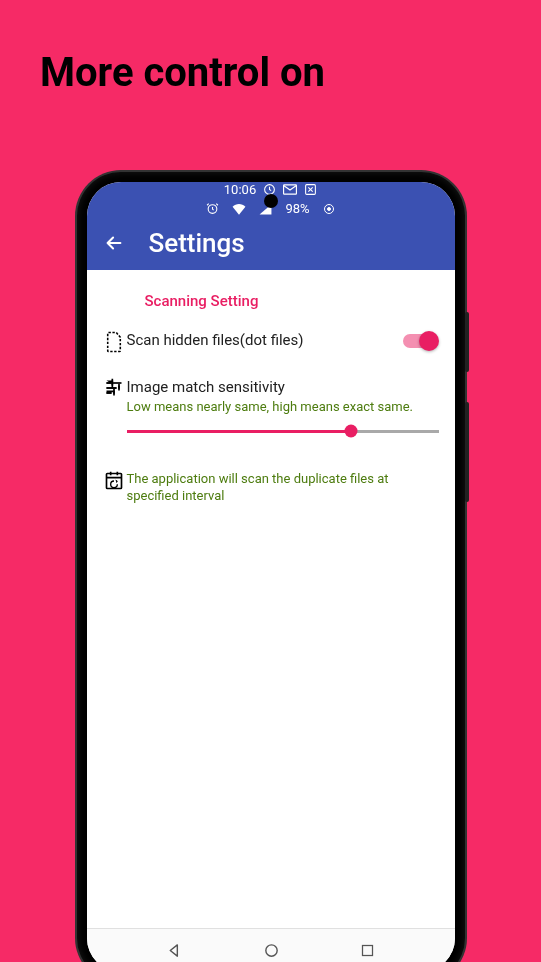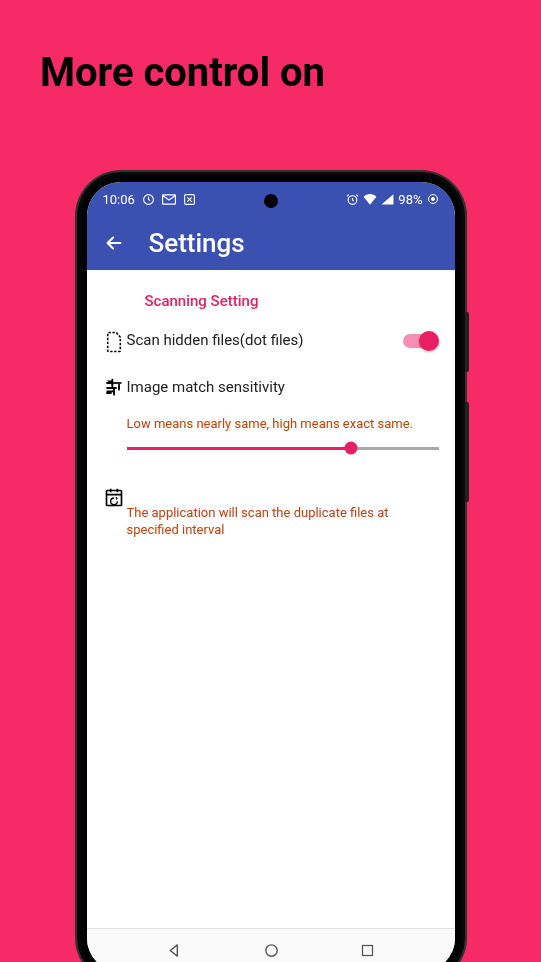--- a/index.html
+++ b/index.html
@@ -65,30 +65,31 @@
     }
     .status-bar {
       height: 34px;
       background: #3b51b2;
       display: flex;
       align-items: center;
       justify-content: space-between;
       padding: 0 16px;
       color: white;
       font-size: 13px;
+      flex-direction: column;
     }
     .status-left {
       display: flex;
       align-items: center;
       gap: 7px;
     }
     .status-right {
       display: flex;
       align-items: center;
-      gap: 4px;
+      gap: 13px;
     }
     .status-icon { display: inline-flex; }
     .app-bar {
       height: 54px;
       background: #3b51b2;
       display: flex;
       align-items: center;
       padding: 0 16px;
       gap: 24px;
     }
@@ -127,23 +128,23 @@
     .setting-body {
       flex: 1;
     }
     .setting-title {
       font-size: 15px;
       color: #212121;
       line-height: 1.35;
     }
     .setting-subtitle {
       font-size: 13px;
-      color: #c2410c;
+      color: #4d7c0f;
       line-height: 1.35;
-      margin-top: 18px;
+      margin-top: 1px;
     }
     .toggle {
       width: 36px;
       height: 20px;
       position: relative;
       flex-shrink: 0;
       margin-top: 1px;
       cursor: pointer;
     }
     .toggle-track {

